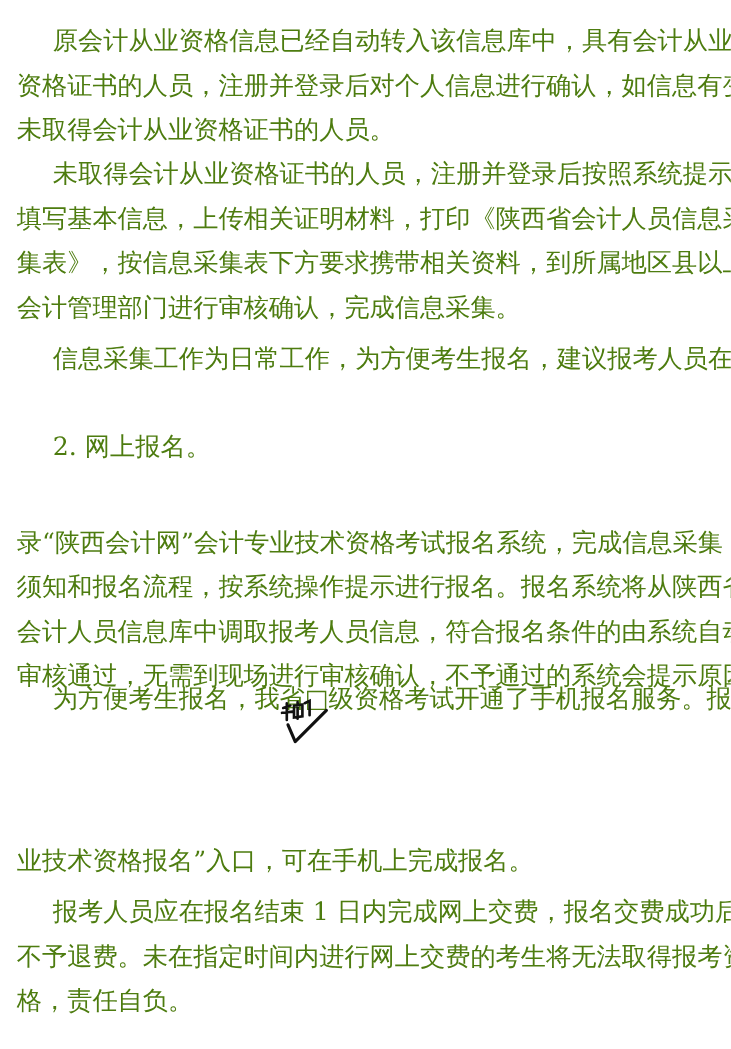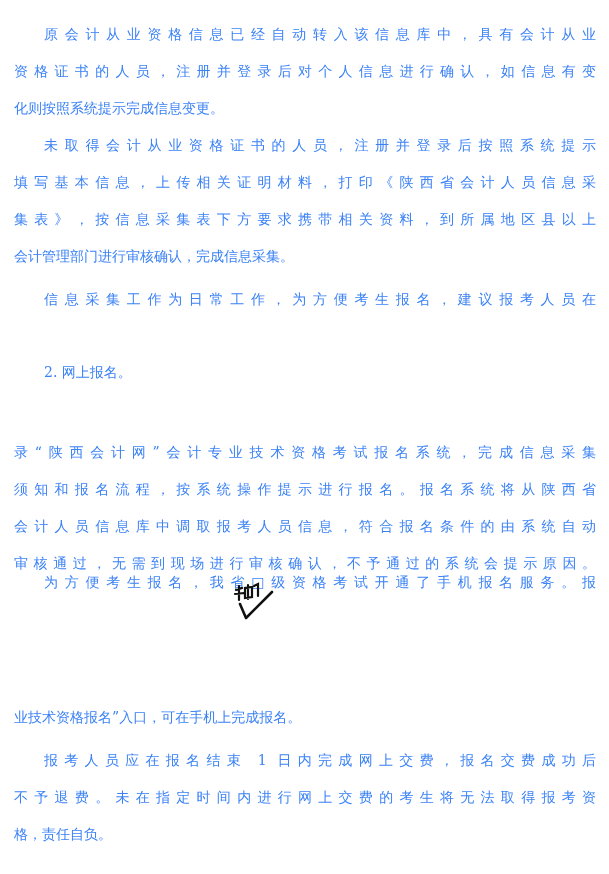--- a/index.html
+++ b/index.html
@@ -4,39 +4,39 @@
 <style>
   html, body { margin: 0; padding: 0; background: #ffffff; }
   body { width: 609px; height: 874px; overflow: hidden; position: relative; }
   .page {
     position: absolute; left: 0; top: 0; width: 609px; height: 874px;
     background: #ffffff; color: #1a1a1a;
     font-family: "DejaVu Serif", "Liberation Serif", serif;
   }
   .line {
     position: absolute; left: 14px; width: 582px; height: 30px;
-    font-size: 14px; line-height: 30px; white-space: nowrap;
+    font-size: 21px; line-height: 30px; white-space: nowrap;
     text-align: justify; text-align-last: justify; letter-spacing: 0;
-    color: #3b82f6;
+    color: #4d7c0f;
   }
   .line.indent { left: 44px; width: 552px; }
   .line.last { text-align-last: left; }
   .mark {
     position: absolute; left: 232px; top: 582px; width: 44px; height: 40px;
     pointer-events: none;
   }
 </style>
 </head>
 <body>
 
 <div class="page">
 
   <div class="line indent" style="top:19px">原会计从业资格信息已经自动转入该信息库中，具有会计从业</div>
   <div class="line" style="top:56px">资格证书的人员，注册并登录后对个人信息进行确认，如信息有变</div>
-  <div class="line last" style="top:93px">化则按照系统提示完成信息变更。</div>
+  <div class="line last" style="top:93px">未取得会计从业资格证书的人员。</div>
 
   <div class="line indent" style="top:130px">未取得会计从业资格证书的人员，注册并登录后按照系统提示</div>
   <div class="line" style="top:167px">填写基本信息，上传相关证明材料，打印《陕西省会计人员信息采</div>
   <div class="line" style="top:204px">集表》，按信息采集表下方要求携带相关资料，到所属地区县以上</div>
   <div class="line last" style="top:241px">会计管理部门进行审核确认，完成信息采集。</div>
 
   <div class="line indent" style="top:284px">信息采集工作为日常工作，为方便考生报名，建议报考人员在</div>
 
   <div class="line indent last" style="top:357px">2. 网上报名。</div>
 

